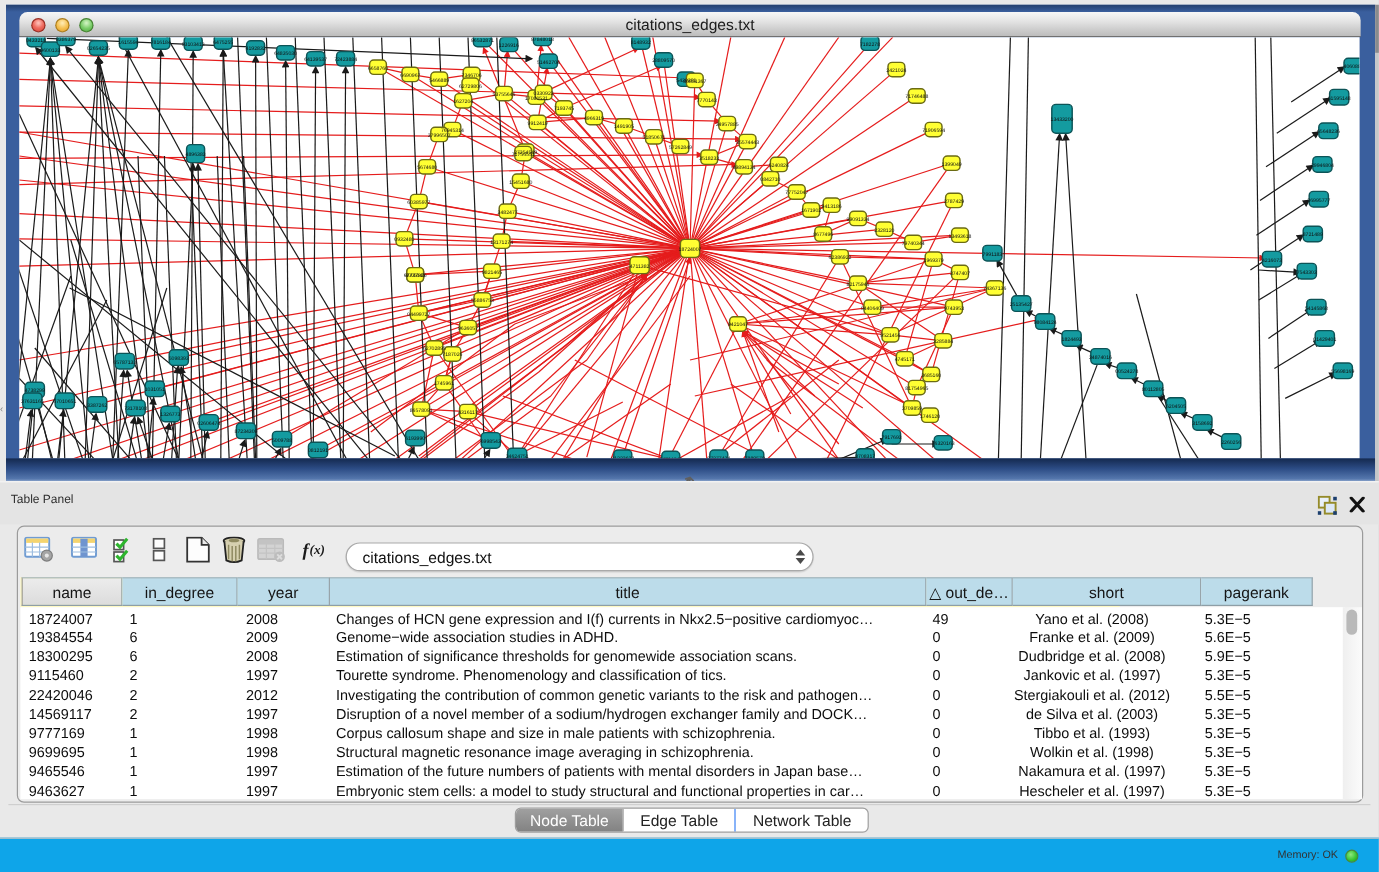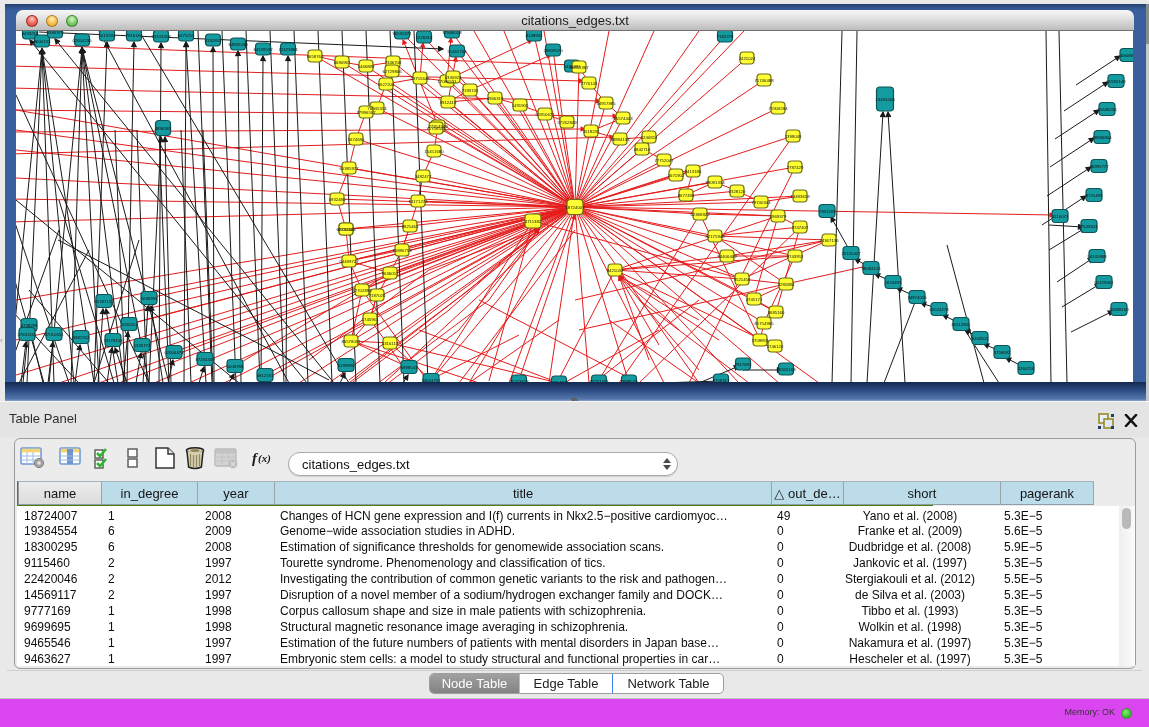--- a/index.html
+++ b/index.html
@@ -13,46 +13,46 @@
 #titlebar{position:absolute;left:0;top:0;width:100%;height:21px;border-radius:7px 7px 0 0;
  background:linear-gradient(180deg,#f7f7f7 0%,#e3e3e3 40%,#cfcfcf 70%,#bdbdbd 100%);
  border-bottom:1px solid #707070}
 #titlebar .t{position:absolute;width:100%;text-align:center;top:3px;font-size:13px;color:#1c1c1c}
 .tl{position:absolute;top:5px;width:12px;height:12px;border-radius:50%}
 #canvas{position:absolute;left:0;top:21px;width:1117px;height:351px;background:#fff;overflow:hidden}
 #rstrip{position:absolute;left:1146px;top:4px;width:3px;height:694px;background:#c6c7c8}
 #rstrip .d{position:absolute;top:0;left:0;width:100%;height:40px;background:#8a8b8d}
 #tp{position:absolute;left:0;top:401px;width:1149px;height:326px;background:#e9e9e9}
 #tp .hdr{position:absolute;left:0;top:0;width:100%;height:36px;background:#e4e4e4;border-top:1px solid #f6f6f6}
-#tp .hdr .lbl{position:absolute;left:9px;top:9px;font-size:13px;color:#2e2e2e}
+#tp .hdr .lbl{position:absolute;left:9px;top:9px;font-size:10px;color:#2e2e2e}
 #panel{position:absolute;left:14px;top:37px;width:1122px;height:231px;background:#ececec;
  border:1px solid #9b9b9b;border-radius:6px}
 #combo{position:absolute;left:273px;top:13px;width:390px;height:24px;background:#fff;
  border:1px solid #a9a9a9;border-radius:12px;box-shadow:0 1px 1px rgba(0,0,0,.12)}
 #combo .txt{position:absolute;left:13px;top:4px;font-size:13px;color:#111}
 #combo .up{position:absolute;right:6px;top:5px;width:0;height:0;
  border-left:4px solid transparent;border-right:4px solid transparent;border-bottom:5px solid #4a4a4a}
 #combo .dn{position:absolute;right:6px;bottom:5px;width:0;height:0;
  border-left:4px solid transparent;border-right:4px solid transparent;border-top:5px solid #4a4a4a}
-#thead{position:absolute;left:2px;top:42px;width:916px;height:25px;background:#4d7c0f}
+#thead{position:absolute;left:2px;top:42px;width:916px;height:25px;background:#fef9c3}
 #thead .c{position:absolute;top:0;height:24px;border-top:1px solid #a3b3bb;border-bottom:1px solid #8e9ea6;
  border-right:1px solid #98a4aa;background:#bcdcea;font-size:13px;color:#151515;
  text-align:center;line-height:24px}
 #tbody{position:absolute;left:2px;top:67px;width:1104px;height:160px;background:#fff}
 .row{position:absolute;left:0;width:1149px;height:16px;font-size:12px;color:#0d0d0d}
 .row span{position:absolute;top:0;line-height:16px;white-space:nowrap}
 .row .ctr{text-align:center}
 #sbar{position:absolute;left:1104px;top:67px;width:16px;height:160px;background:linear-gradient(90deg,#efefef,#fbfbfb)}
 #sbar .th{position:absolute;left:3px;top:2px;width:9px;height:21px;background:#b9b9b9;border-radius:5px}
 #tabs{position:absolute;left:429px;top:272px;width:295px;height:21px;background:#fff;
  border:1px solid #9e9e9e;border-radius:5px;overflow:hidden}
 #tabs .seg{position:absolute;top:0;height:21px;font-size:13px;line-height:20px;text-align:center;color:#222}
 #tabs .sel{background:linear-gradient(180deg,#a0a0a0,#7f7f7f);color:#fff}
 #tabline{position:absolute;left:7px;top:269px;width:1135px;height:1px;background:#cfcfcf}
-#status{position:absolute;left:0;top:297px;width:1149px;height:29px;background:#d946ef;border-top:1px solid #c4c4c4}
+#status{position:absolute;left:0;top:297px;width:1149px;height:29px;background:#0ea5e9;border-top:1px solid #c4c4c4}
 #status .m{position:absolute;right:34px;top:8px;font-size:9px;color:#333}
 #status .g{position:absolute;right:17px;top:9px;width:11px;height:11px;border-radius:50%;
  background:radial-gradient(circle at 40% 35%,#8ee87e,#35c32f 60%,#1d9a1d);border:1px solid #4a8a3a}
 .ticon{position:absolute;top:14px}
 </style></head>
 <body>
 <div id="frame">
  <div class="topedge"></div>
  <div id="win">
   <div id="titlebar">

